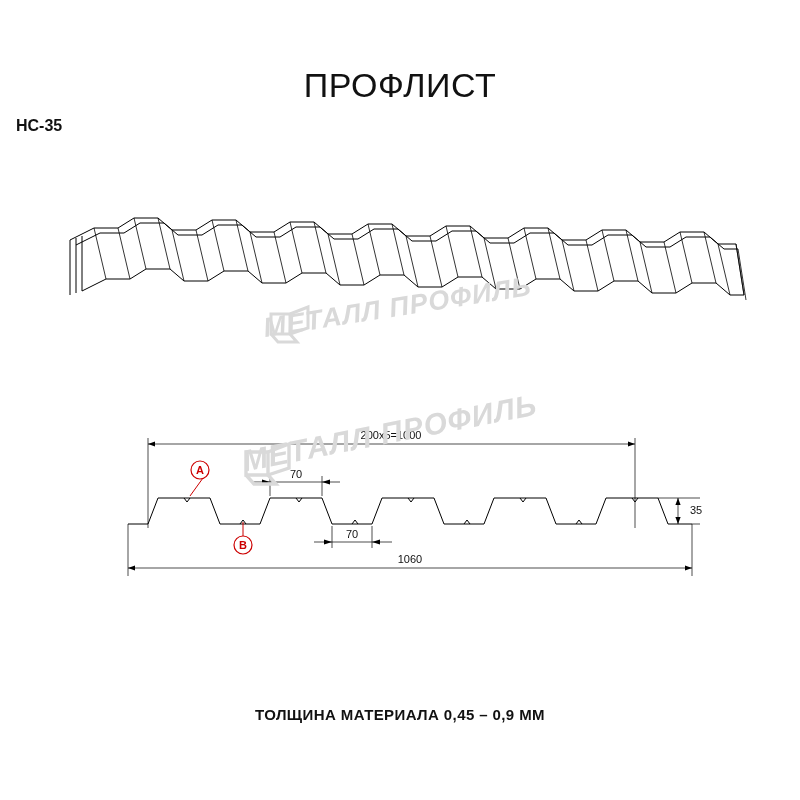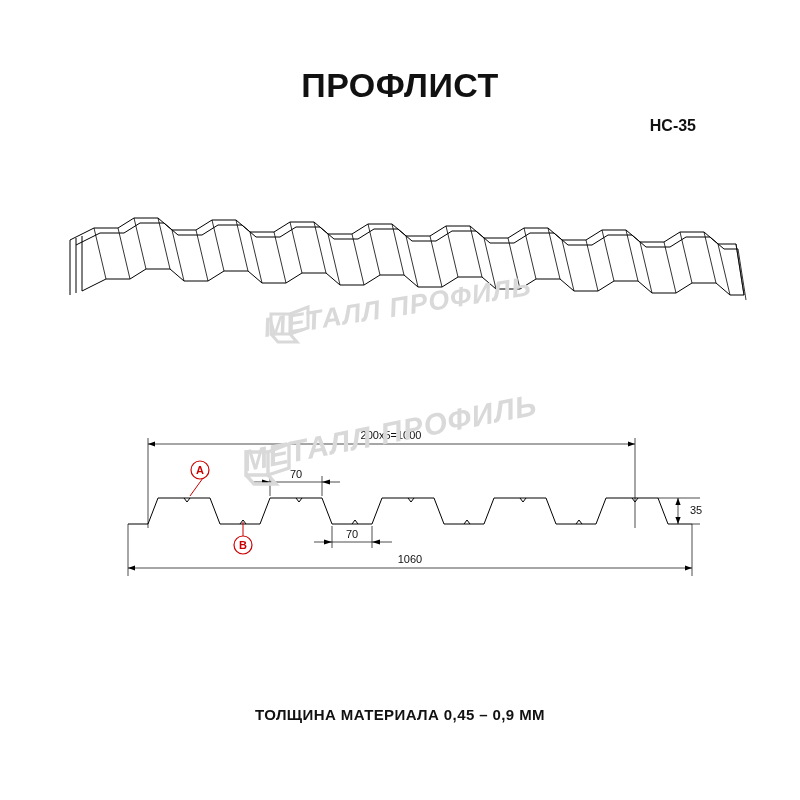--- a/index.html
+++ b/index.html
@@ -20,30 +20,30 @@
     inset: 0;
   }
   
   .title {
     position: absolute;
     top: 66px;
     left: 0;
     width: 800px;
     text-align: center;
     font-size: 34px;
-    font-weight: bold;
+    font-weight: normal;
     letter-spacing: 0.5px;
     color: #111111;
   }
   .subtitle {
     position: absolute;
     top: 117px;
-    left: 0;
+    left: 16px;
     width: 696px;
-    text-align: right;
+    text-align: left;
     font-size: 16px;
     font-weight: bold;
     color: #111111;
   }
   
   .footer {
     position: absolute;
     top: 706px;
     left: 0;
     width: 800px;

